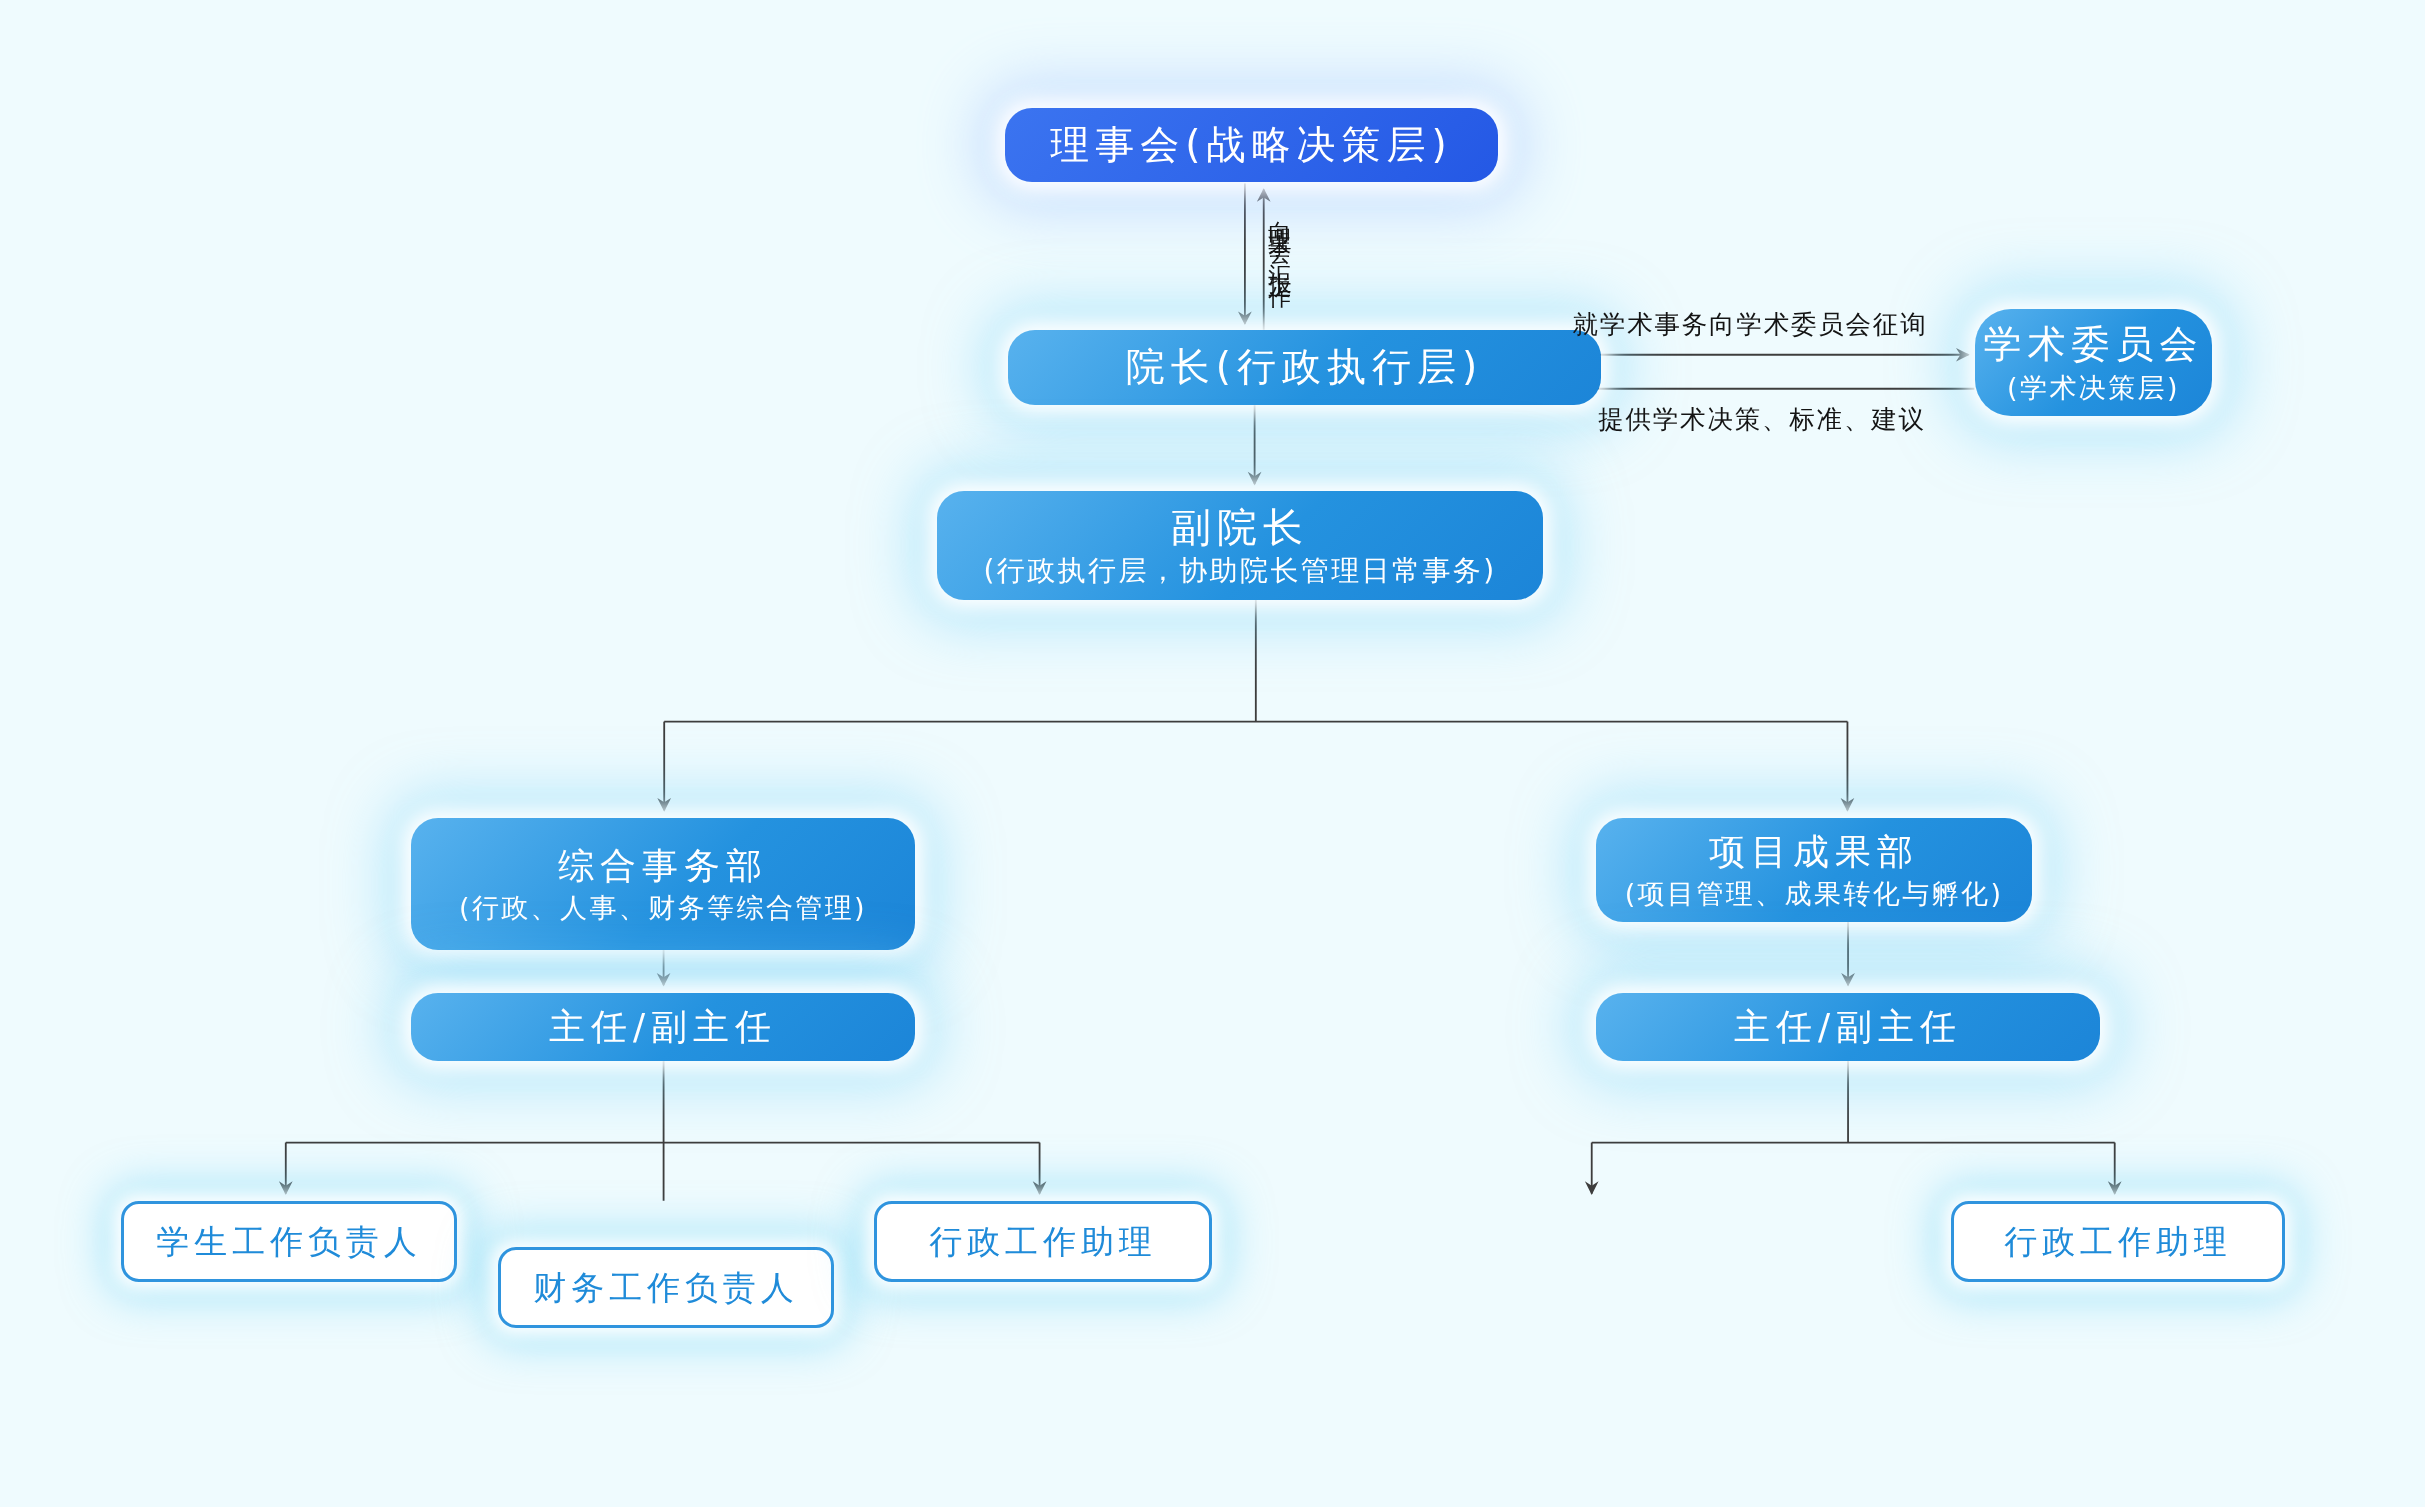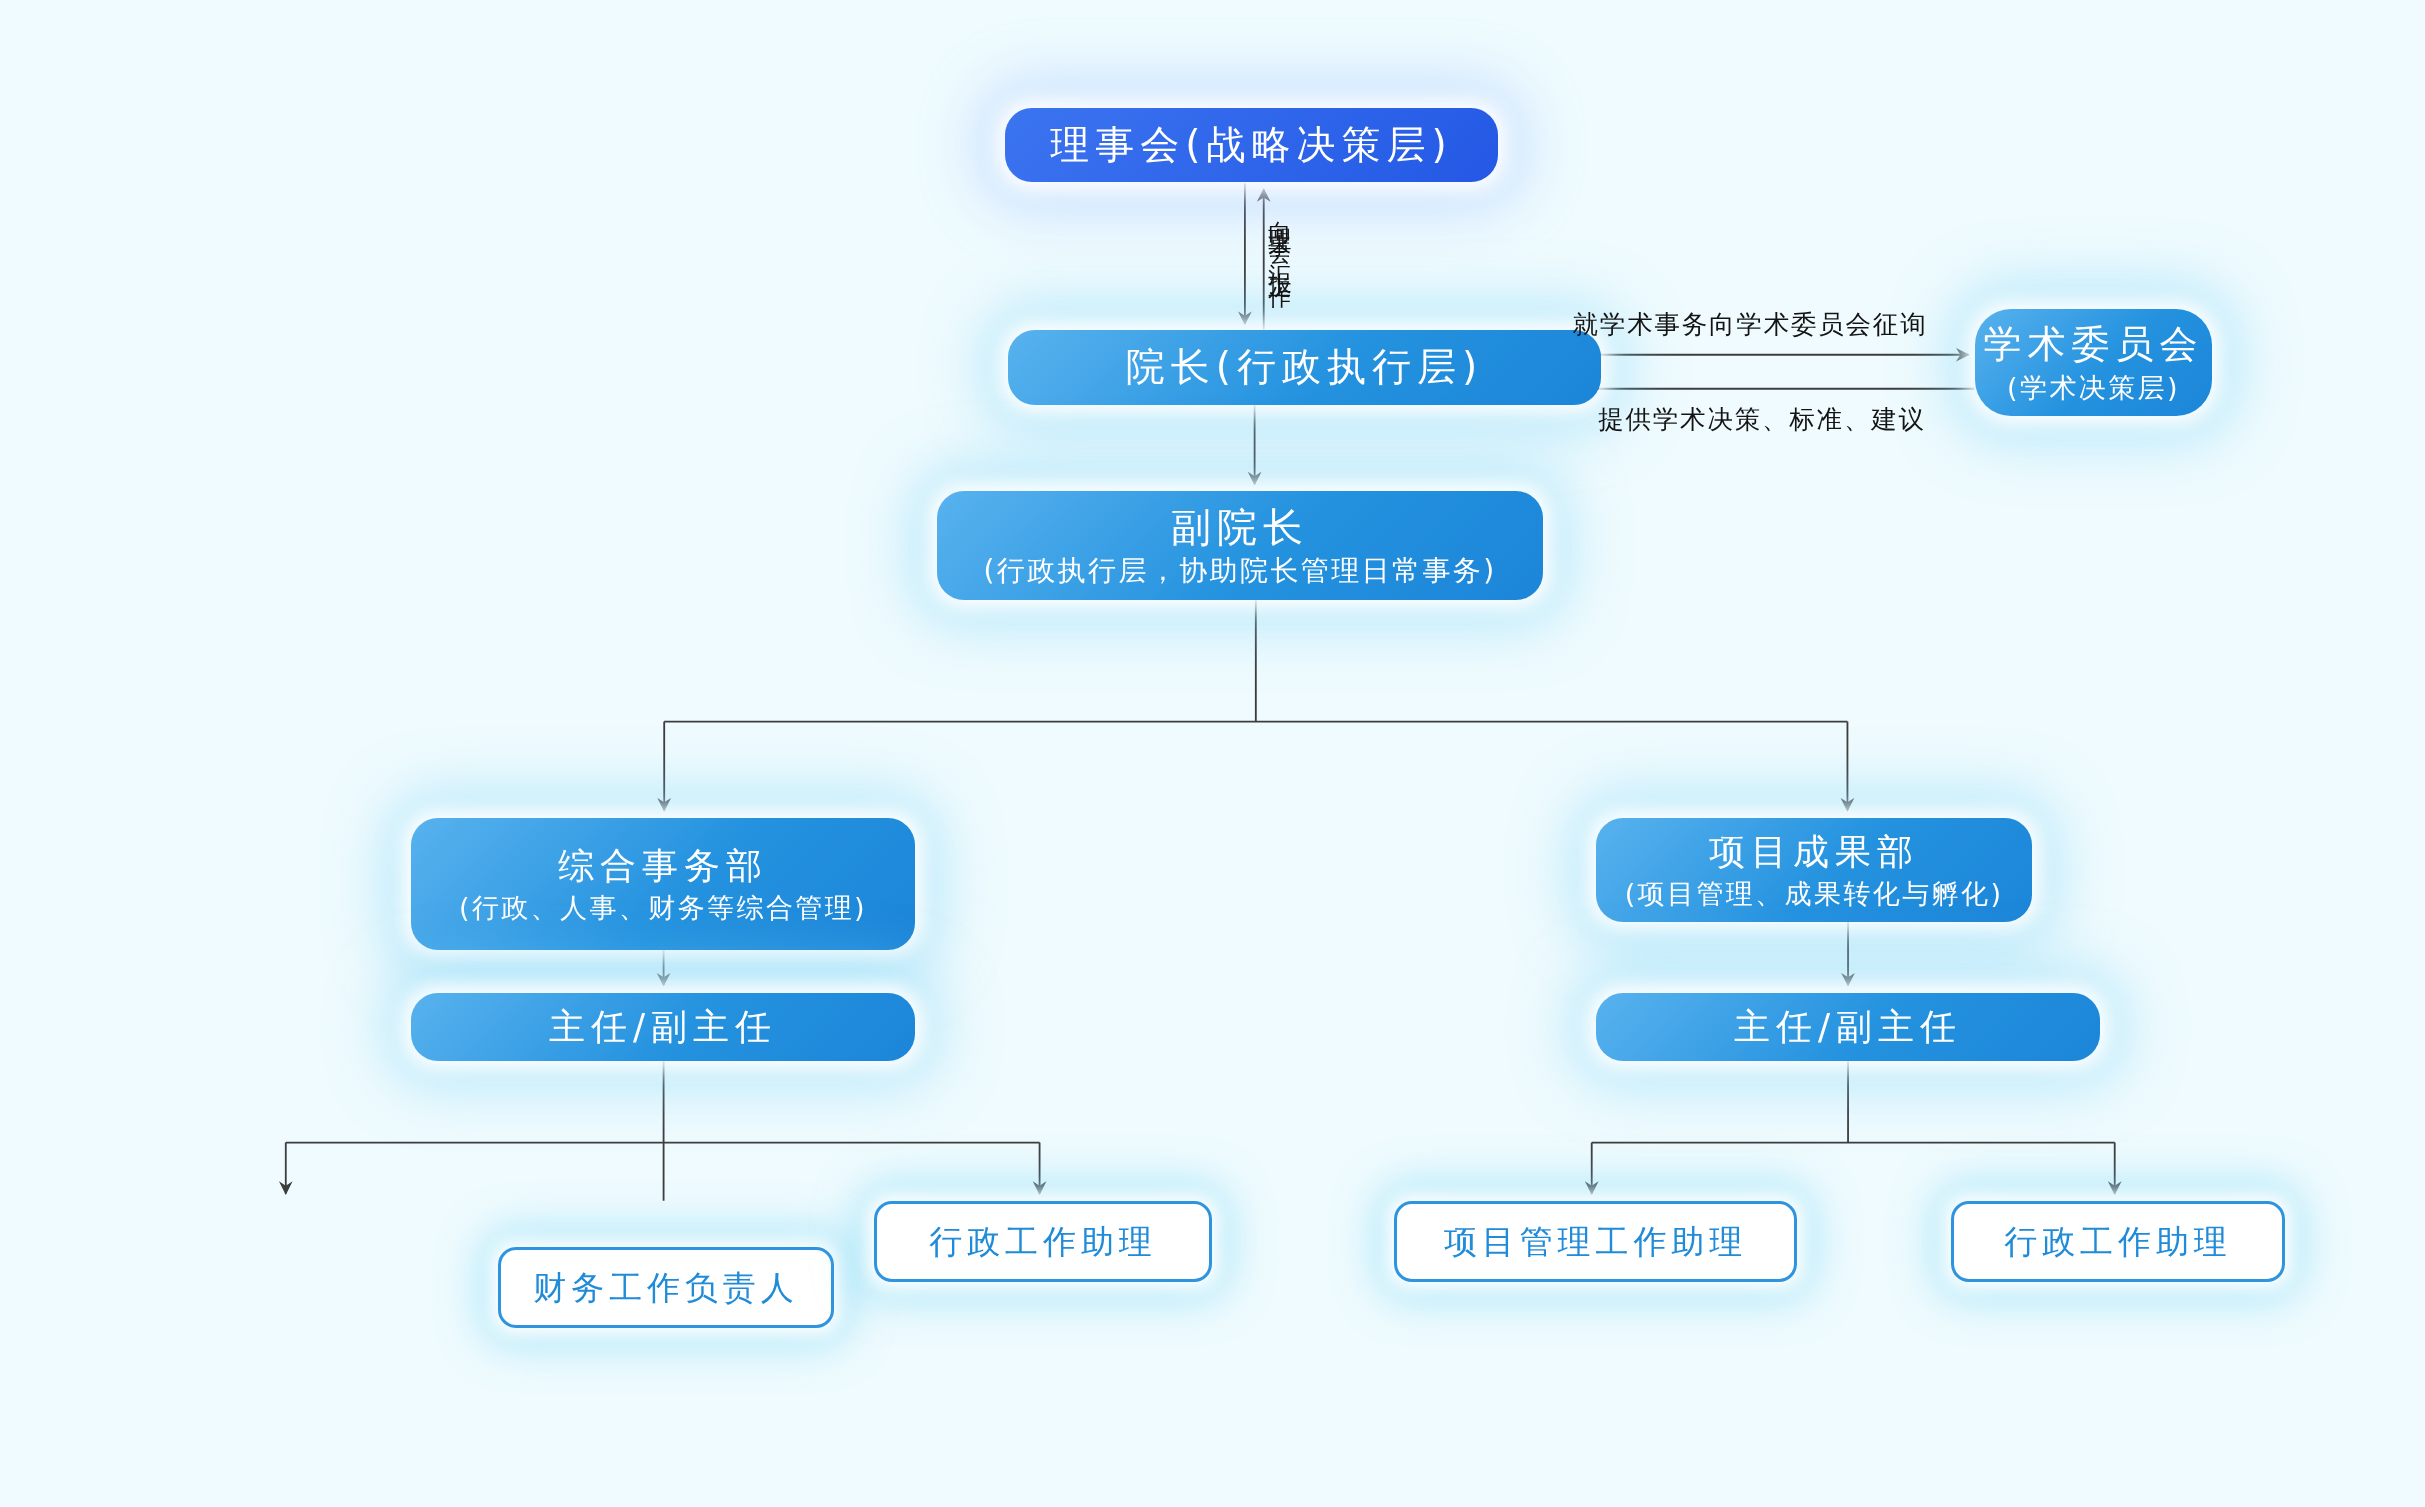--- a/index.html
+++ b/index.html
@@ -118,32 +118,32 @@
   </div>
 
   <div class="node mid director" style="left:411px;top:993px;width:504px;height:68px;">
     <div class="title">主任/副主任</div>
   </div>
 
   <div class="node mid director" style="left:1596px;top:993px;width:504px;height:68px;">
     <div class="title">主任/副主任</div>
   </div>
 
+  <div class="node leaf" style="left:121px;top:1201px;width:330px;height:75px;">
+    <div class="title">学生工作负责人</div>
+  </div>
 
   <div class="node leaf" style="left:498px;top:1201px;width:330px;height:75px;margin-top:46px;">
     <div class="title">财务工作负责人</div>
   </div>
 
   <div class="node leaf" style="left:874px;top:1201px;width:332px;height:75px;">
     <div class="title">行政工作助理</div>
   </div>
 
-  <div class="node leaf" style="left:1394px;top:1201px;width:397px;height:75px;">
-    <div class="title">项目管理工作助理</div>
-  </div>
 
   <div class="node leaf" style="left:1951px;top:1201px;width:328px;height:75px;">
     <div class="title">行政工作助理</div>
   </div>
 
   <div class="vlabel" style="left:1267px;top:202px;">
     <span>向理事会</span>
     <span>汇报工作</span>
   </div>
 

